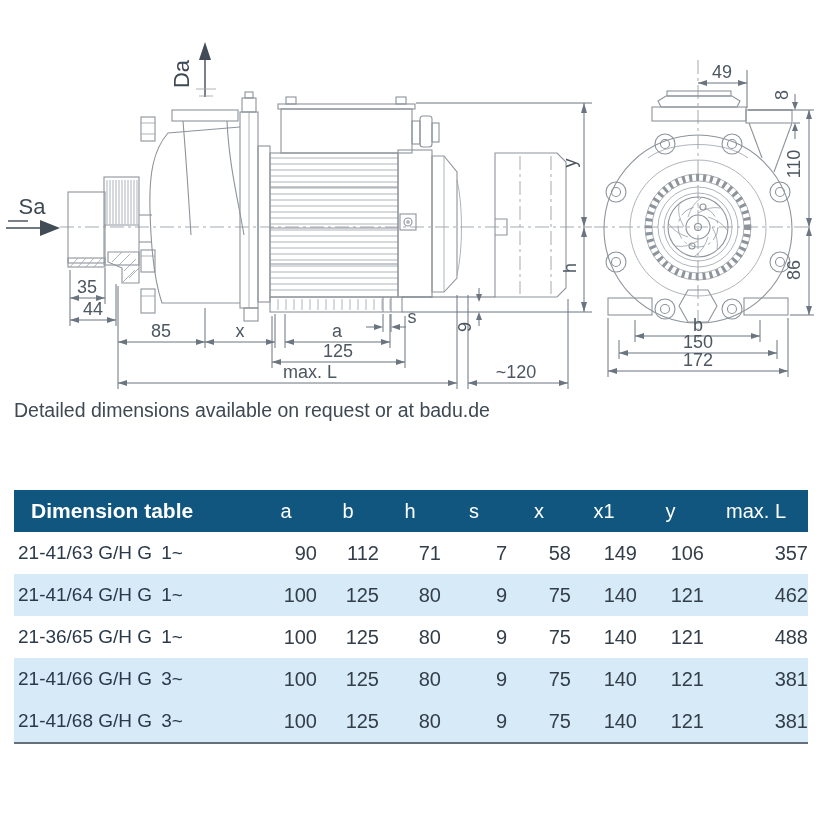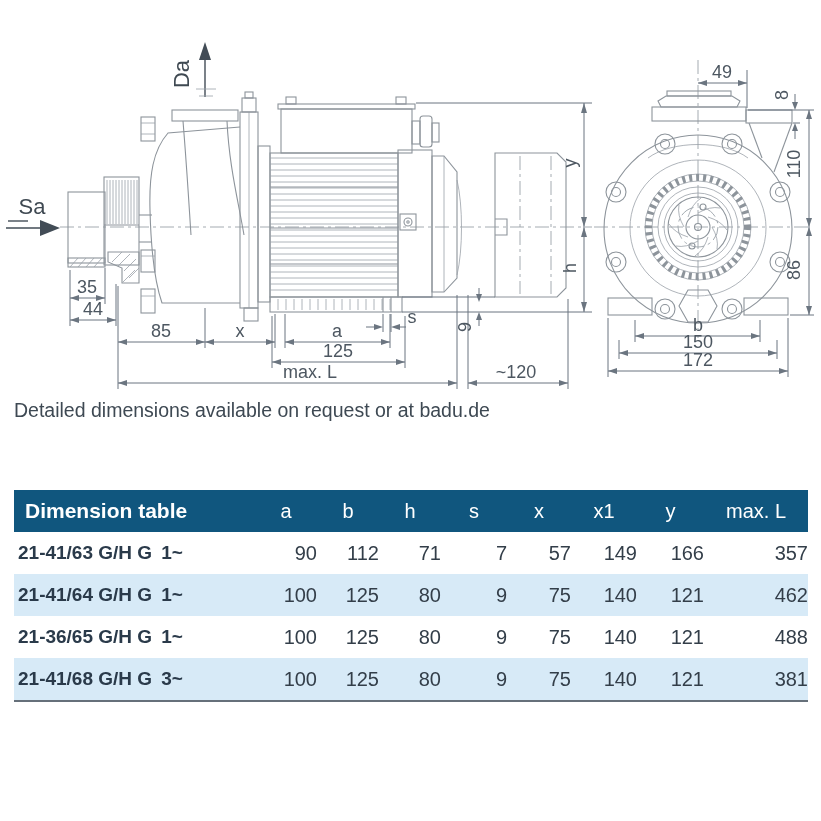--- a/index.html
+++ b/index.html
@@ -13,23 +13,23 @@
   .arr{fill:#6b7580;stroke:none;}
   .flowarr{fill:#424c56;stroke:none;}
   .flowline{stroke:#424c56;stroke-width:1.4;fill:none;}
   .dtx{fill:#4d5761;font-size:18px;font-family:"Liberation Sans",sans-serif;}
   .ptx{fill:#3f4952;font-size:22px;font-family:"Liberation Sans",sans-serif;}
   #note{position:absolute;left:14px;top:399px;font-size:19.5px;color:#3e4953;text-align:right;}
   #dimtable{position:absolute;left:14px;top:490px;width:794px;border-collapse:collapse;
             table-layout:fixed;border-bottom:2px solid #66707a;}
   #dimtable th{background:#10567e;color:#ffffff;font-weight:400;font-size:20px;height:42px;
                text-align:center;padding:0;}
-  #dimtable th.title{text-align:left;padding-left:11px;font-weight:700;font-size:21px;}
+  #dimtable th.title{text-align:left;padding-left:17px;font-weight:700;font-size:21px;}
   #dimtable td{font-size:20px;color:#333e49;text-align:right;height:42px;padding:0;}
-  #dimtable td.model{text-align:left;font-weight:700;color:#2a3a4a;font-size:19px;padding-left:4px;}
+  #dimtable td.model{text-align:left;font-weight:400;color:#2a3a4a;font-size:19px;padding-left:4px;}
   #dimtable tr.alt{background:#d7eaf7;margin-top:44px;}
   .phase{margin-left:9px;}
 </style>
 </head>
 <body>
 
 <div id="page">
 
   <svg id="drawing" viewBox="0 0 821 395">
 
@@ -326,23 +326,23 @@
         <th>max. L</th>
       </tr>
     </thead>
     <tbody>
       <tr>
         <td class="model"><span>21-41/63 G/H G</span><span class="phase">1~</span></td>
         <td>90</td>
           <td>112</td>
         <td>71</td>
           <td>7</td>
-        <td>57</td>
+        <td>58</td>
           <td>149</td>
-        <td>166</td>
+        <td>106</td>
           <td>357</td>
       </tr>
       <tr class="alt">
         <td class="model"><span>21-41/64 G/H G</span><span class="phase">1~</span></td>
         <td>100</td>
           <td>125</td>
         <td>80</td>
           <td>9</td>
         <td>75</td>
           <td>140</td>
@@ -354,20 +354,31 @@
         <td>100</td>
           <td>125</td>
         <td>80</td>
           <td>9</td>
         <td>75</td>
           <td>140</td>
         <td>121</td>
           <td>488</td>
       </tr>
       <tr class="alt">
+        <td class="model"><span>21-41/66 G/H G</span><span class="phase">3~</span></td>
+        <td>100</td>
+          <td>125</td>
+        <td>80</td>
+          <td>9</td>
+        <td>75</td>
+          <td>140</td>
+        <td>121</td>
+          <td>381</td>
+      </tr>
+      <tr class="alt">
         <td class="model"><span>21-41/68 G/H G</span><span class="phase">3~</span></td>
         <td>100</td>
           <td>125</td>
         <td>80</td>
           <td>9</td>
         <td>75</td>
           <td>140</td>
         <td>121</td>
           <td>381</td>
       </tr>

